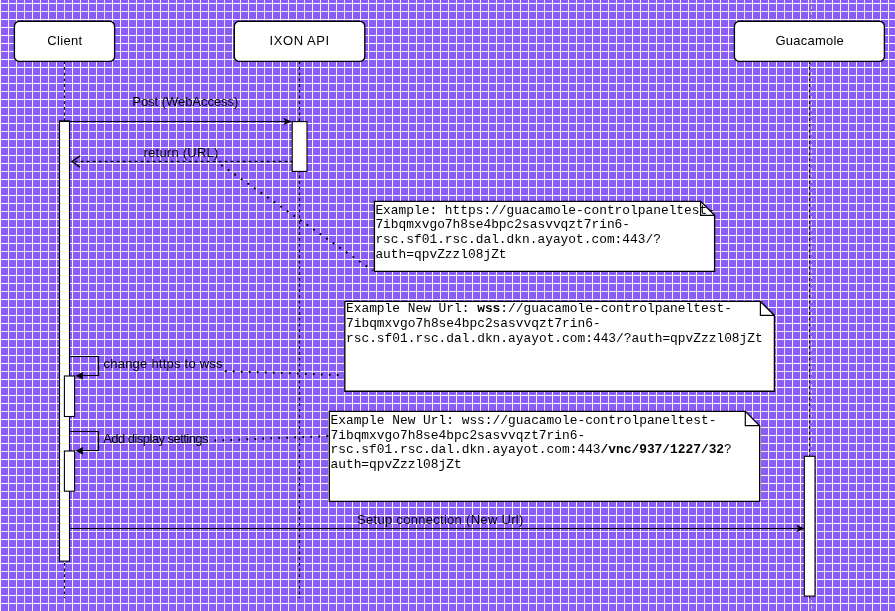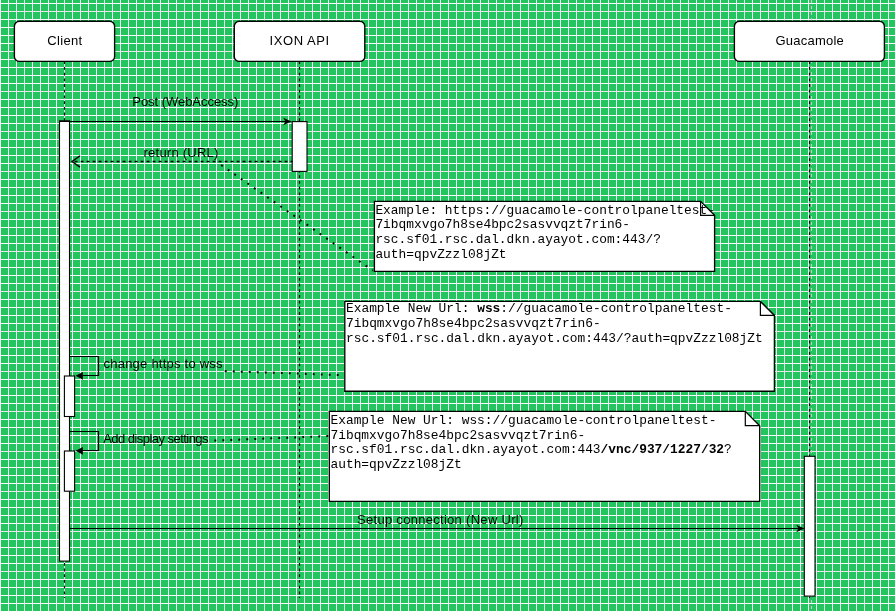--- a/index.html
+++ b/index.html
@@ -1,19 +1,19 @@
 <!DOCTYPE html>
 <html><head>
 <meta charset="utf-8">
 <title>Sequence Diagram</title>
 <style>
   html,body{margin:0;padding:0;background:#ffffff;}
   body{width:895px;height:611px;overflow:hidden;
        font-family:"Liberation Sans",sans-serif;}
-  #canvas{position:relative;width:895px;height:611px;background:#22c55e;}
+  #canvas{position:relative;width:895px;height:611px;background:#8b5cf6;}
   #gridbg{position:absolute;left:0;top:0;width:895px;height:611px;
      background-image:
        linear-gradient(to right, #e8e8e8 1px, transparent 1px),
        linear-gradient(to bottom, #e8e8e8 1px, transparent 1px),
        linear-gradient(to right, #fbfbfb 1px, transparent 1px),
        linear-gradient(to bottom, #fbfbfb 1px, transparent 1px);
      background-size: 40px 40px, 40px 40px, 8px 8px, 8px 8px;
      background-position: 24px 11px, 24px 11px, 0px 3px, 0px 3px;
   }
   svg#diagram{position:absolute;left:0;top:0;display:block;}

